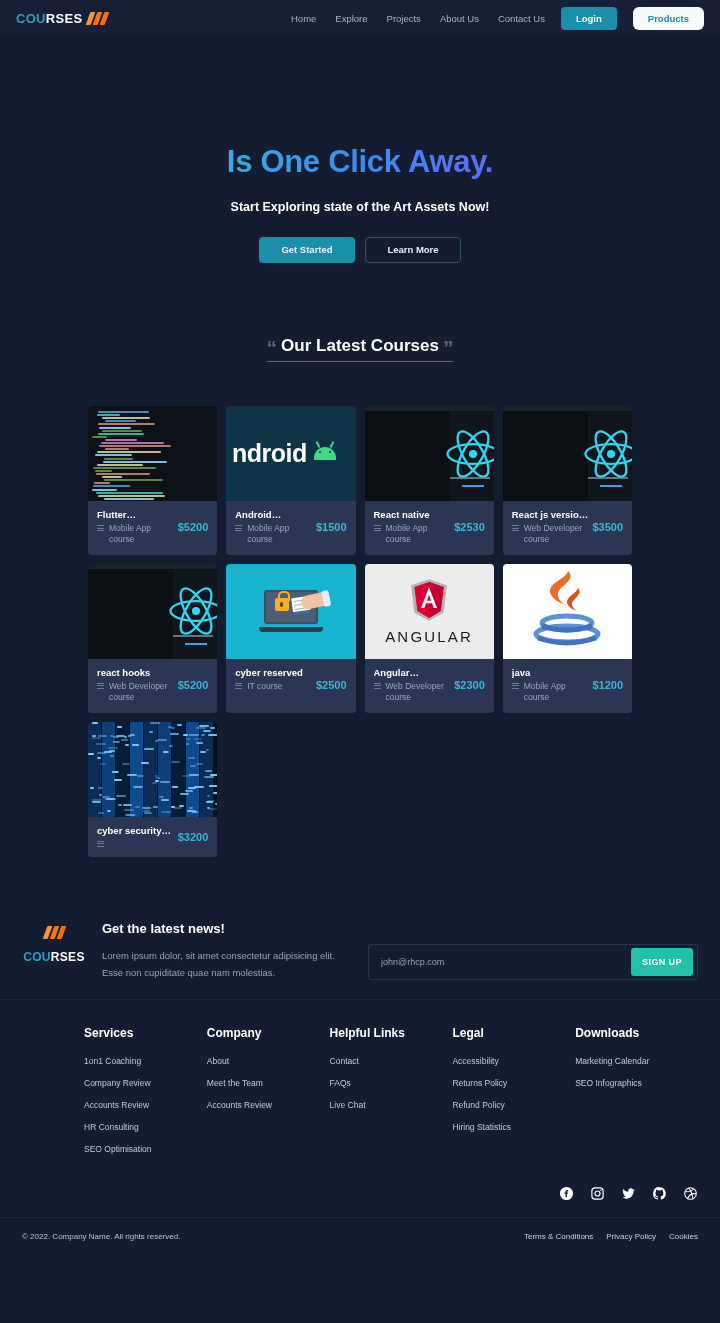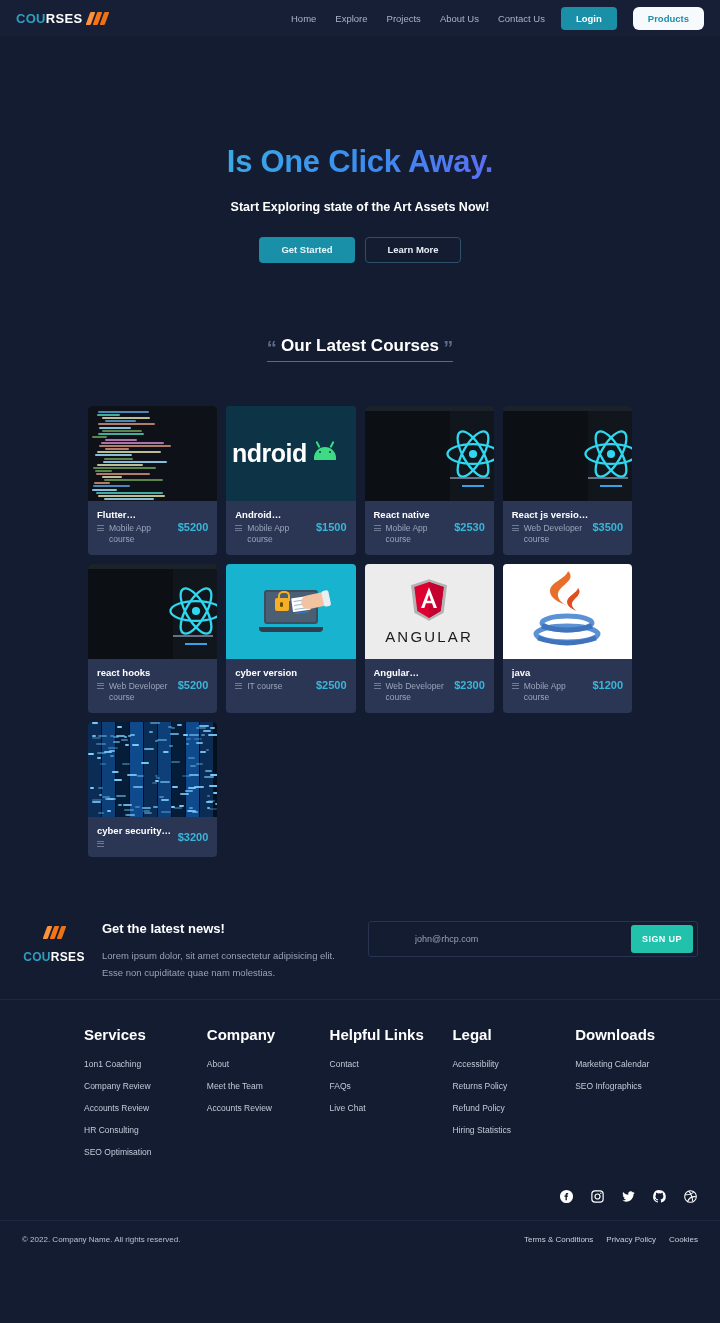--- a/index.html
+++ b/index.html
@@ -254,28 +254,28 @@
     border-bottom: 1px solid #1c2742;
   }
   .nl-logo { width: 64px; text-align: center; padding-top: 4px; flex: 0 0 auto;}
   .nl-logo .slashes { justify-content: center; }
   .nl-logo .logo-text { font-size: 12px; display:block; margin-top: 7px; }
   .nl-mid { flex: 0 0 auto; width: 250px; }
   .nl-mid h3 { color: #ffffff; font-size: 13px; font-weight: bold; }
   .nl-mid p { color: #98a2b6; font-size: 9.5px; line-height: 1.7; margin-top: 12px; }
   .nl-form {
     margin-left: auto;
+    margin-top: 23px;
     width: 358px;
     height: 36px;
     border: 1px solid #273350;
     border-radius: 3px;
     display: flex;
     align-items: center;
     overflow: hidden;
-    padding-left: 34px;
   }
   .nl-form input {
     flex: 1;
     background: transparent;
     border: none;
     outline: none;
     color: #cfd6e4;
     font-size: 9px;
     padding: 0 12px;
     font-family: "Liberation Sans", sans-serif;
@@ -295,21 +295,21 @@
     cursor: pointer;
   }
 
   
   .footer-cols {
     display: flex;
     padding: 26px 22px 0 84px;
     gap: 0;
   }
   .fcol { width: 128px; }
-  .fcol h4 { color: #ffffff; font-size: 15px; font-weight: bold; margin-bottom: 16px; }
+  .fcol h4 { color: #ffffff; font-size: 12px; font-weight: bold; margin-bottom: 16px; }
   .fcol a {
     display: block;
     color: #c3cad8;
     font-size: 8.5px;
     text-decoration: none;
     margin-bottom: 12px;
   }
   .socials {
     display: flex;
     justify-content: flex-end;
@@ -644,21 +644,21 @@
                   <span></span>
                   <span></span>
                   <span class="blue"></span>
                 </div>
                 <div class="hand"></div>
               </div>
             </div>
           </div>
           <div class="card-info">
             <div class="card-info-left">
-              <div class="card-title">cyber version</div>
+              <div class="card-title">cyber reserved</div>
               <div class="card-cat">
                 <span class="list-icon">
                   <span></span>
                   <span></span>
                   <span></span>
                 </span>
                 <span>IT course</span>
               </div>
             </div>
             <div class="card-price">$2500</div>

